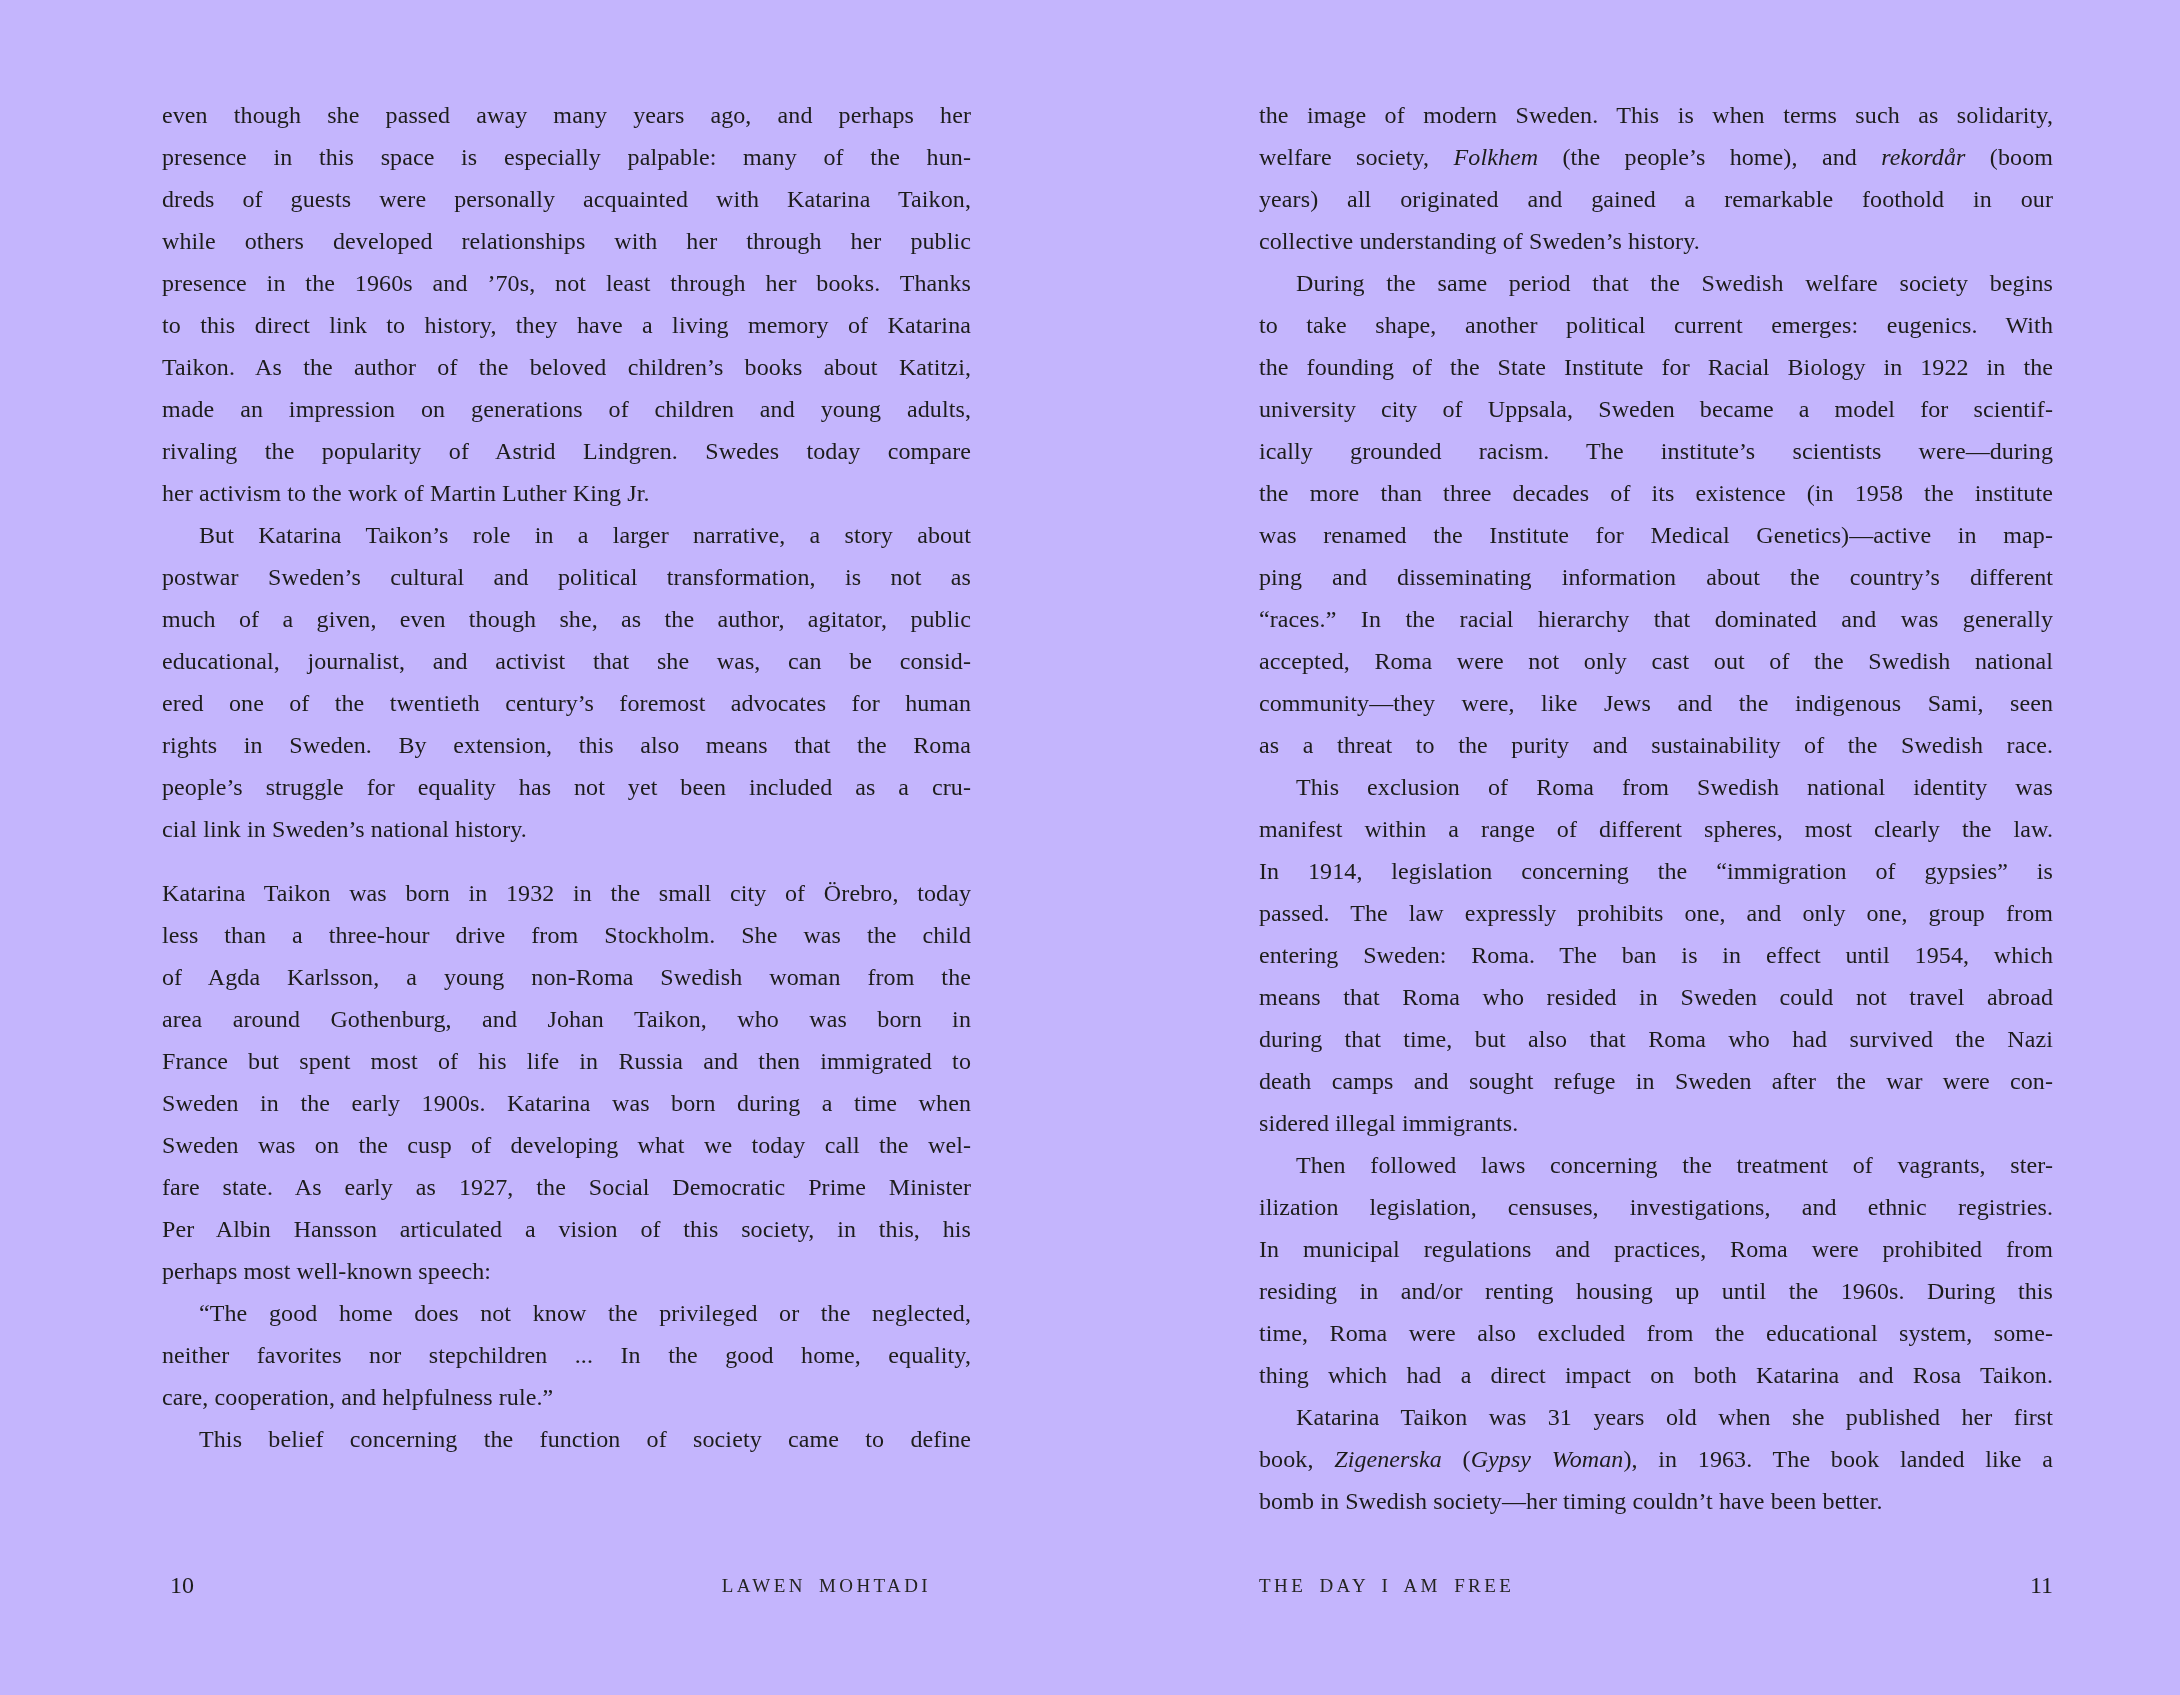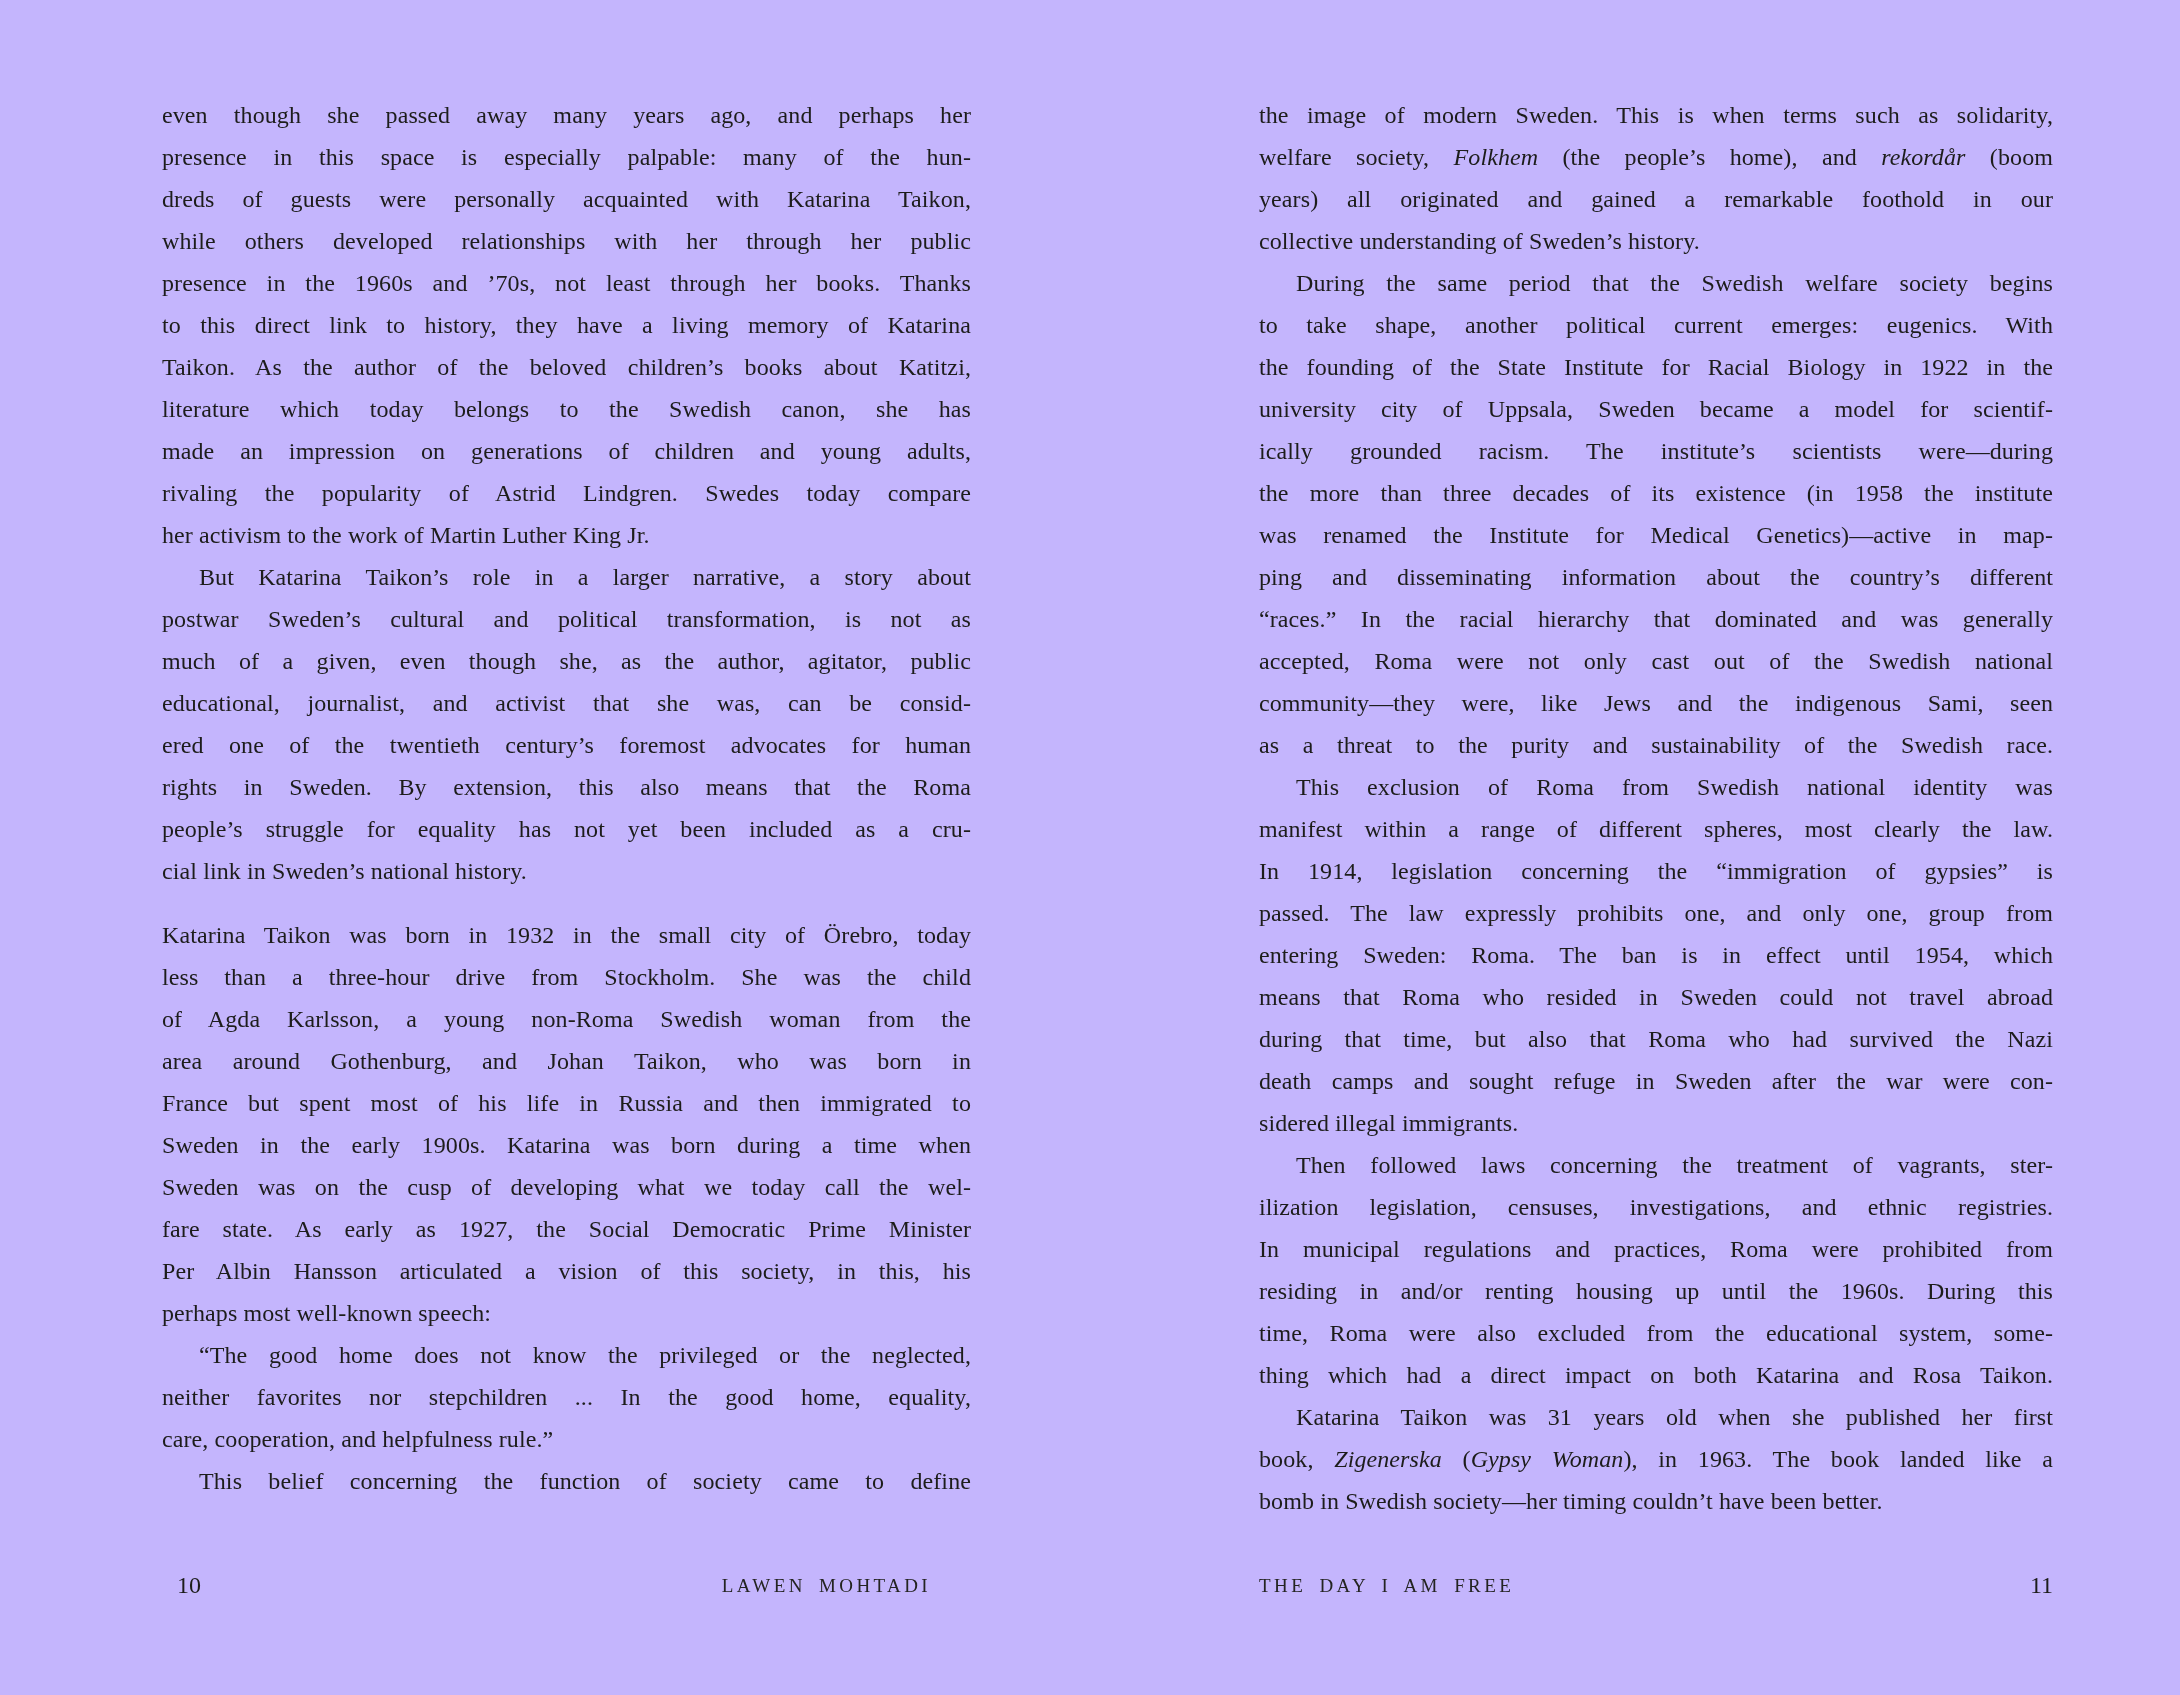--- a/index.html
+++ b/index.html
@@ -36,21 +36,21 @@
     height: 34px;
   }
   .footer-row.left  { left: 162px;  width: 809px; }
   .footer-row.right { left: 1259px; width: 794px; }
   .page-number {
     position: absolute;
     top: 0;
     font-size: 24px;
     color: #1d1d1b;
   }
-  .footer-row.left  .page-number { left: 15px; text-align: center; }
+  .footer-row.left  .page-number { left: 8px; text-align: center; }
   .footer-row.right .page-number { right: 0; }
   .running-footer {
     position: absolute;
     top: 3.4px;
     font-size: 19px;
     letter-spacing: 3.4px;
     word-spacing: 5.1px;
     text-transform: uppercase;
     color: #242422;
   }
@@ -65,21 +65,20 @@
 
   <div class="text-col left">
       <div class="para">
         <div class="line">even though she passed away many years ago, and perhaps her</div>
         <div class="line">presence in this space is especially palpable: many of the hun-</div>
         <div class="line">dreds of guests were personally acquainted with Katarina Taikon,</div>
         <div class="line">while others developed relationships with her through her public</div>
         <div class="line">presence in the 1960s and ’70s, not least through her books. Thanks</div>
         <div class="line">to this direct link to history, they have a living memory of Katarina</div>
         <div class="line">Taikon. As the author of the beloved children’s books about Katitzi,</div>
-        <div class="line">literature which today belongs to the Swedish canon, she has</div>
         <div class="line">made an impression on generations of children and young adults,</div>
         <div class="line">rivaling the popularity of Astrid Lindgren. Swedes today compare</div>
         <div class="line para-end">her activism to the work of Martin Luther King Jr.</div>
       </div>
       <div class="para indent">
         <div class="line">But Katarina Taikon’s role in a larger narrative, a story about</div>
         <div class="line">postwar Sweden’s cultural and political transformation, is not as</div>
         <div class="line">much of a given, even though she, as the author, agitator, public</div>
         <div class="line">educational, journalist, and activist that she was, can be consid-</div>
         <div class="line">ered one of the twentieth century’s foremost advocates for human</div>

